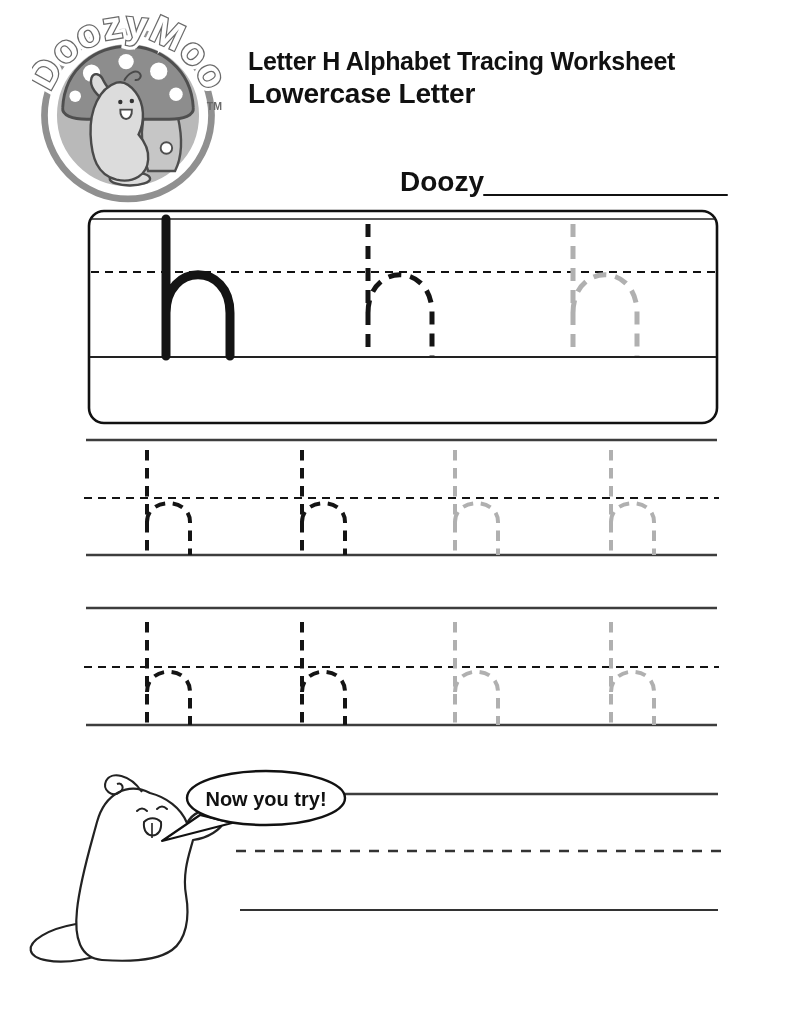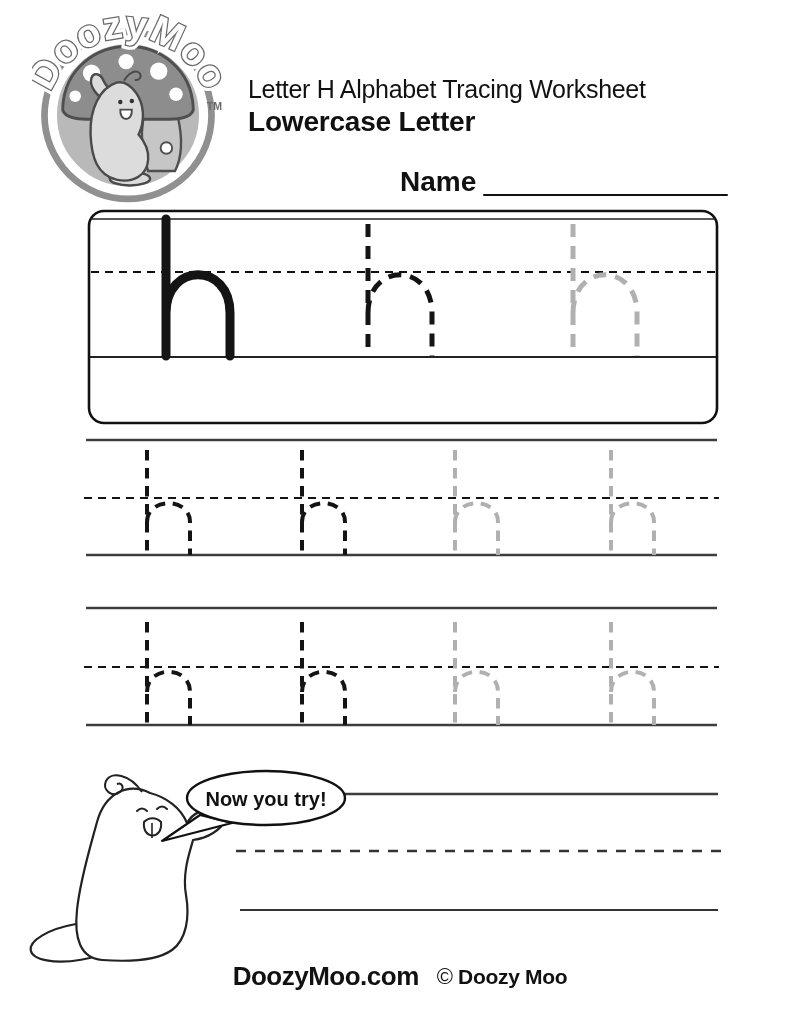--- a/index.html
+++ b/index.html
@@ -3,21 +3,21 @@
 <meta charset="utf-8">
 <style>
   html,body{margin:0;padding:0;}
   body{
     width:800px;height:1035px;background:#ffffff;position:relative;
     font-family:"Liberation Sans",sans-serif;color:#141414;overflow:hidden;
   }
   .page{position:absolute;inset:0;}
   .logo-wrap{position:absolute;left:32px;top:12px;width:192px;height:200px;}
   .title-block{position:absolute;left:248px;top:44px;width:500px;}
-  .title-line1{font-size:25px;font-weight:normal;letter-spacing:-0.3px;line-height:34px;color:#111;margin-top:28px;}
+  .title-line1{font-size:25px;font-weight:bold;letter-spacing:-0.3px;line-height:34px;color:#111;}
   .title-line2{font-size:28px;font-weight:bold;letter-spacing:-0.2px;line-height:32px;color:#111;}
   .name-row{position:absolute;left:400px;top:166px;}
   .name-label{font-size:28px;font-weight:bold;color:#111;}
   .name-line{position:absolute;left:83px;top:28px;width:245px;height:2.4px;background:#111;border-radius:2px;}
   .trace-svg{position:absolute;left:0;top:0;}
   .logo-text{fill:#ffffff;stroke:#6a6a6a;stroke-width:2.6px;paint-order:stroke;
     font-weight:bold;font-size:40px;font-family:"Liberation Sans",sans-serif;letter-spacing:1px;}
   .logo-text-halo{fill:none;stroke:#ffffff;stroke-width:9px;
     font-weight:bold;font-size:40px;font-family:"Liberation Sans",sans-serif;letter-spacing:1px;}
   .bubble-text{font-size:20px;font-weight:bold;fill:#111;font-family:"Liberation Sans",sans-serif;}
@@ -65,21 +65,21 @@
       <text x="182" y="100" font-size="11" fill="#6a6a6a" font-weight="bold">TM</text>
     </svg>
   </div>
 
   <div class="title-block">
     <div class="title-line1">Letter H Alphabet Tracing Worksheet</div>
     <div class="title-line2">Lowercase Letter</div>
   </div>
 
   <div class="name-row">
-    <span class="name-label">Name</span>
+    <span class="name-label">Doozy</span>
     <div class="name-line"></div>
   </div>
 
   <svg class="trace-svg" width="800" height="1035" viewBox="0 0 800 1035">
 
     <g>
       <rect x="89" y="211" width="628" height="212" rx="15" fill="none" stroke="#111111" stroke-width="2.6"></rect>
       <line x1="91" y1="219" x2="715" y2="219" stroke="#222222" stroke-width="1.5"></line>
       <line x1="91" y1="272" x2="715" y2="272" stroke="#111111" stroke-width="2" stroke-dasharray="8 6"></line>
       <line x1="90" y1="357" x2="716" y2="357" stroke="#222222" stroke-width="1.8"></line>
@@ -129,21 +129,14 @@
       <path d="M152 823 L152 838" stroke="#222222" stroke-width="1.6"></path>
     </g>
 
     <g>
       <path d="M200 815 L162 841 L232 823 Z" fill="#ffffff" stroke="#111111" stroke-width="2.2" stroke-linejoin="round"></path>
       <ellipse cx="266" cy="798" rx="79" ry="27" fill="#ffffff" stroke="#111111" stroke-width="2.4"></ellipse>
       <text x="266" y="806" text-anchor="middle" class="bubble-text">Now you try!</text>
     </g>
   </svg>
 
-  <div class="footer">
-    <span class="footer-site">DoozyMoo.com</span>
-    <span class="footer-copy">
-      <span class="copy-symbol">©</span>
-      <span class="copy-text">Doozy Moo</span>
-    </span>
-  </div>
 
 </div>
 
 </body></html>

